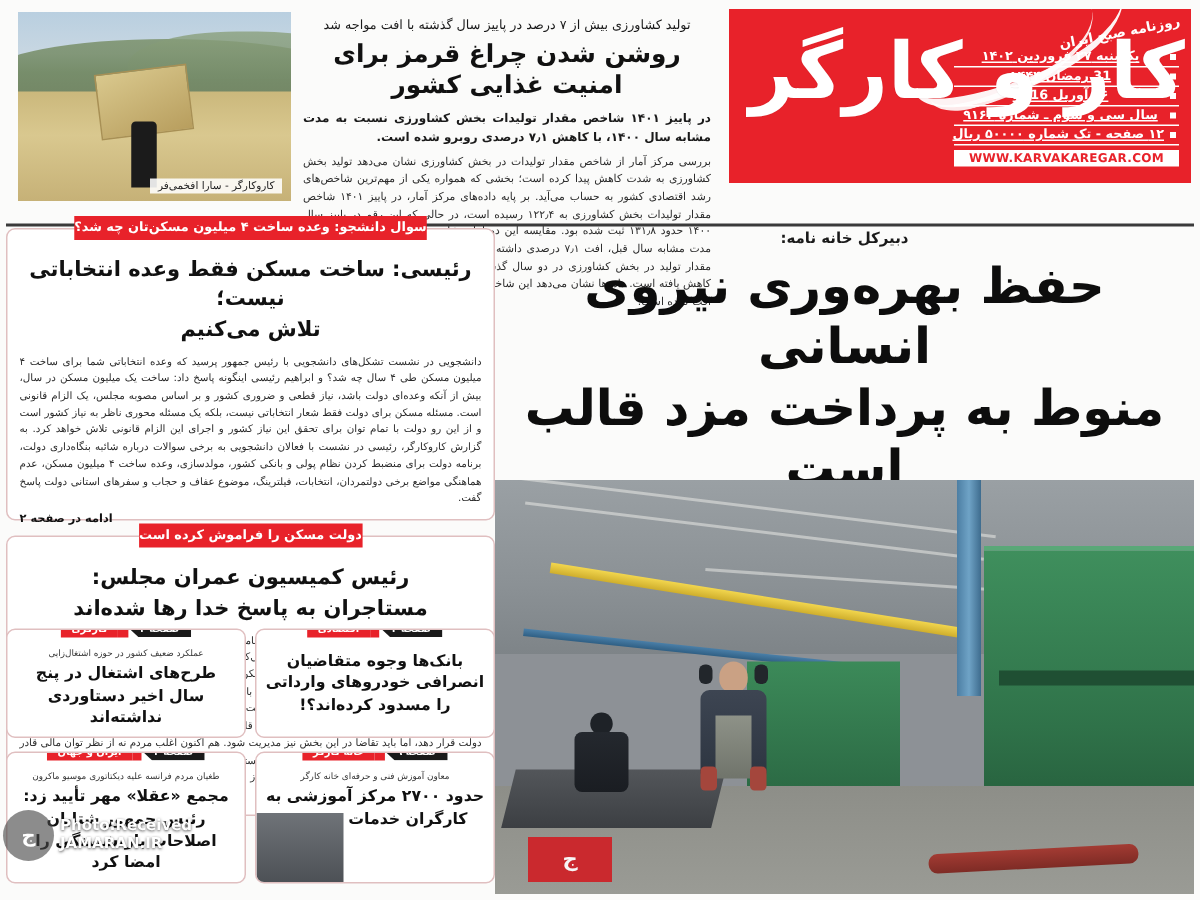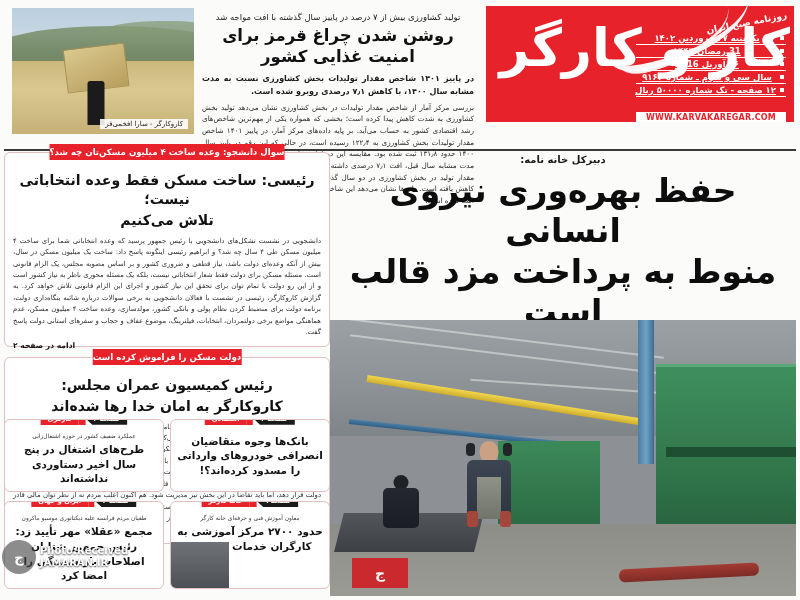--- a/index.html
+++ b/index.html
@@ -92,21 +92,21 @@
     direction: rtl;
     text-decoration: underline;
   }
   .dateline .bullet {
     width: 4px; height: 4px;
     background: #ffffff;
     flex: 0 0 auto;
   }
   .dateline .dtext { flex: 1 1 auto; text-align: center; }
   .site-url {
-    margin-top: 15px;
+    margin-top: 3px;
     background: #ffffff;
     color: #e8222a;
     font-size: 8px;
     font-weight: bold;
     text-align: center;
     letter-spacing: .2px;
     padding: 1px 0;
     direction: ltr;
   }
 
@@ -681,21 +681,21 @@
       <div class="red-banner">سوال دانشجو: وعده ساخت ۴ میلیون مسکن‌تان چه شد؟</div>
       <div class="art-headline">رئیسی: ساخت مسکن فقط وعده انتخاباتی نیست؛</div>
       <div class="art-headline" style="margin-top:-4px;">تلاش می‌کنیم</div>
       <div class="art-body">دانشجویی در نشست تشکل‌های دانشجویی با رئیس جمهور پرسید که وعده انتخاباتی شما برای ساخت ۴ میلیون مسکن طی ۴ سال چه شد؟ و ابراهیم رئیسی اینگونه پاسخ داد: ساخت یک میلیون مسکن در سال، بیش از آنکه وعده‌ای دولت باشد، نیاز قطعی و ضروری کشور و بر اساس مصوبه مجلس، یک الزام قانونی است. مسئله مسکن برای دولت فقط شعار انتخاباتی نیست، بلکه یک مسئله محوری ناظر به نیاز کشور است و از این رو دولت با تمام توان برای تحقق این نیاز کشور و اجرای این الزام قانونی تلاش خواهد کرد. به گزارش کاروکارگر، رئیسی در نشست با فعالان دانشجویی به برخی سوالات درباره شائبه بنگاه‌داری دولت، برنامه دولت برای منضبط کردن نظام پولی و بانکی کشور، مولدسازی، وعده ساخت ۴ میلیون مسکن، عدم هماهنگی مواضع برخی دولتمردان، انتخابات، فیلترینگ، موضوع عفاف و حجاب و سفرهای استانی دولت پاسخ گفت.</div>
       <div class="art-cont">ادامه در صفحه ۲</div>
     </div>
 
     <div class="art-box">
       <div class="red-banner">دولت مسکن را فراموش کرده است</div>
       <div class="art-headline">رئیس کمیسیون عمران مجلس:</div>
-      <div class="art-headline" style="margin-top:-4px;">کاروکارگر به امان خدا رها شده‌اند</div>
+      <div class="art-headline" style="margin-top:-4px;">مستاجران به پاسخ خدا رها شده‌اند</div>
       <div class="art-body">رئیس کمیسیون عمران مجلس با بیان اینکه دولت برنامه‌ای برای حمایت از مستاجران ندارد، گفت: هم بنگاه و مشاوره املاکی هر قیمتی را برای اجاره تعیین می‌کند و قیمت‌ها را خودسرانه افزایش می‌دهند. مجلس نمی‌تواند و فرصتی هم ندارد و این بخش از بازار مسکن بعضی نحوی رها است. محمدرضا رضایی کوچی در گفت‌وگو با خبرنگار ما با اشاره به وضعیت اجاره‌بها و بازار مسکن تصریح کرد: متاسفانه دولت توجهی به این بخش از بازار مسکن نداشته است و این در حالی است که اجاره‌نشینان بیشترین فشار را از این ناحیه تحمل می‌کنند. وی افزود: مجلس آمادگی دارد تا در قالب قانون، ابزار لازم برای کنترل بازار اجاره را در اختیار دولت قرار دهد، اما باید تقاضا در این بخش نیز مدیریت شود. هم اکنون اغلب مردم نه از نظر توان مالی قادر به خرید مسکن هستند و نه از نظر اجاره، امکان دسترسی به مسکن مناسب را دارند. اگر این است که مسکن در کشورمان بسیار گران شده و امروز بیش از ۷۰ درصد جامعه به نوعی سهم خانوار را از مزیت‌های مسکن اختصاص پیدا کرده است.</div>
       <div class="art-cont">ادامه در صفحه ۴</div>
     </div>
 
   </div>
 
   <div class="teasers">
 
     <div class="teaser-row">
       <div class="teaser">

